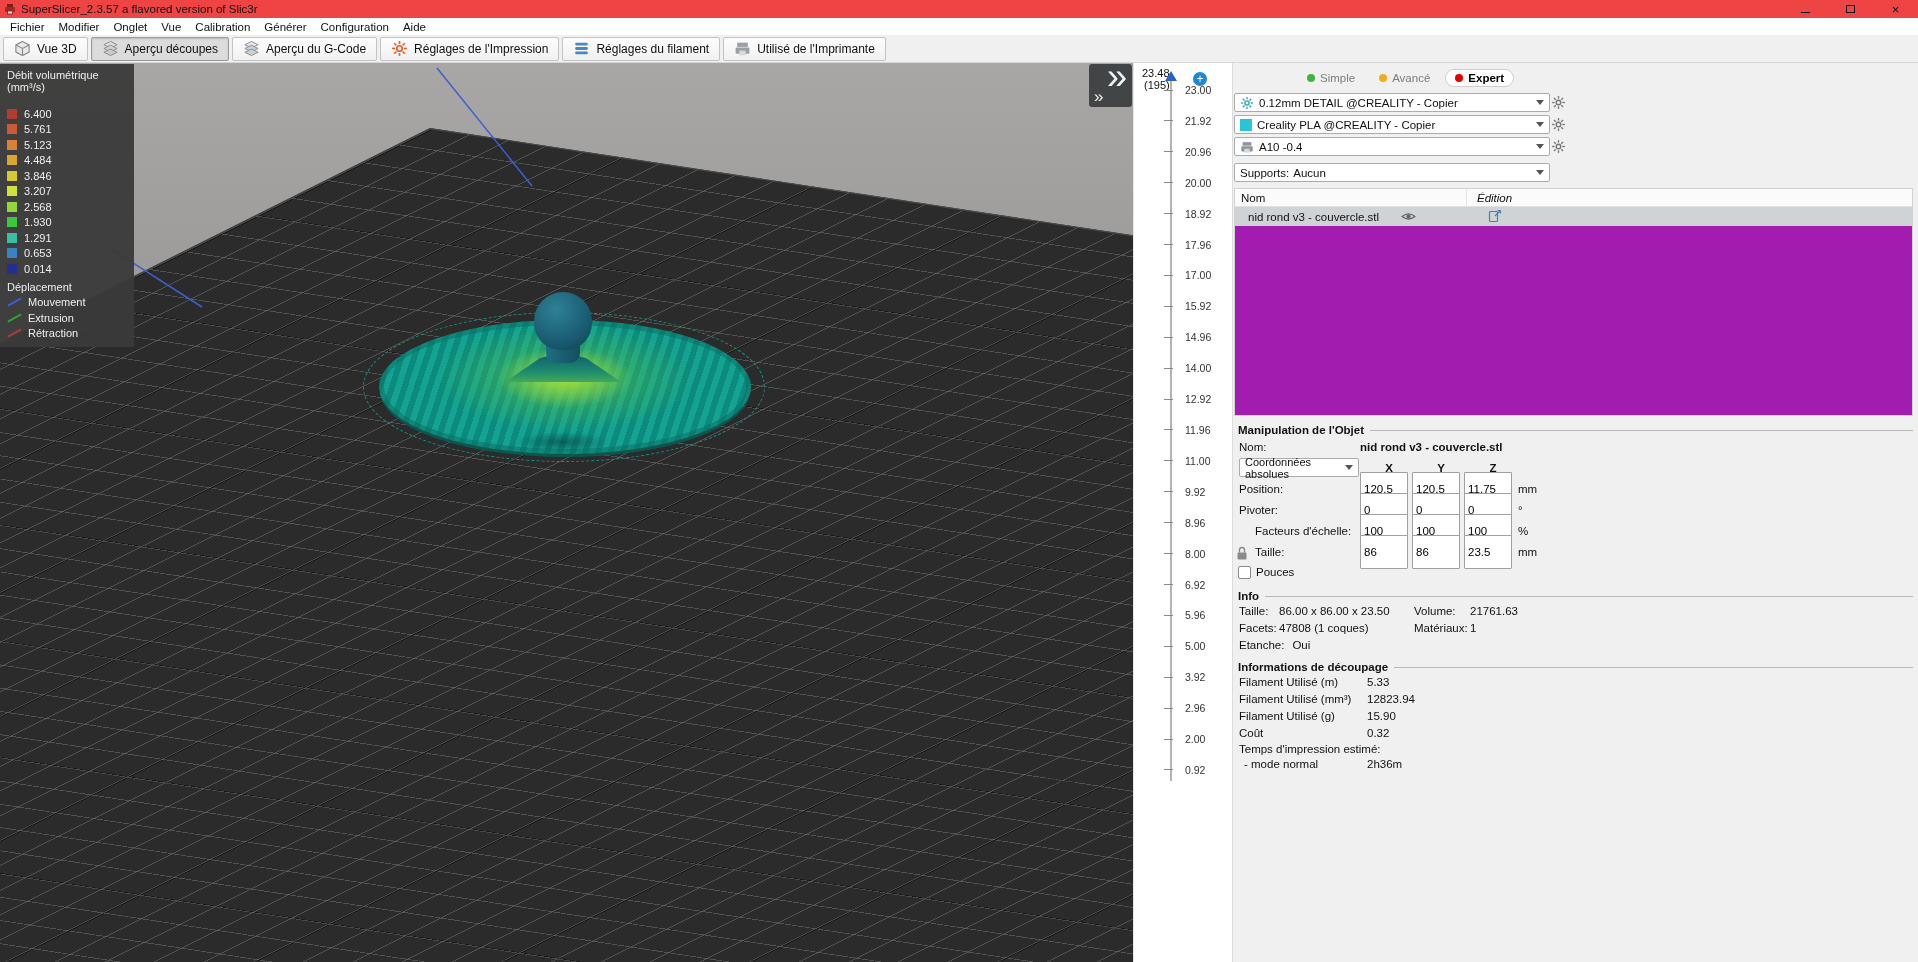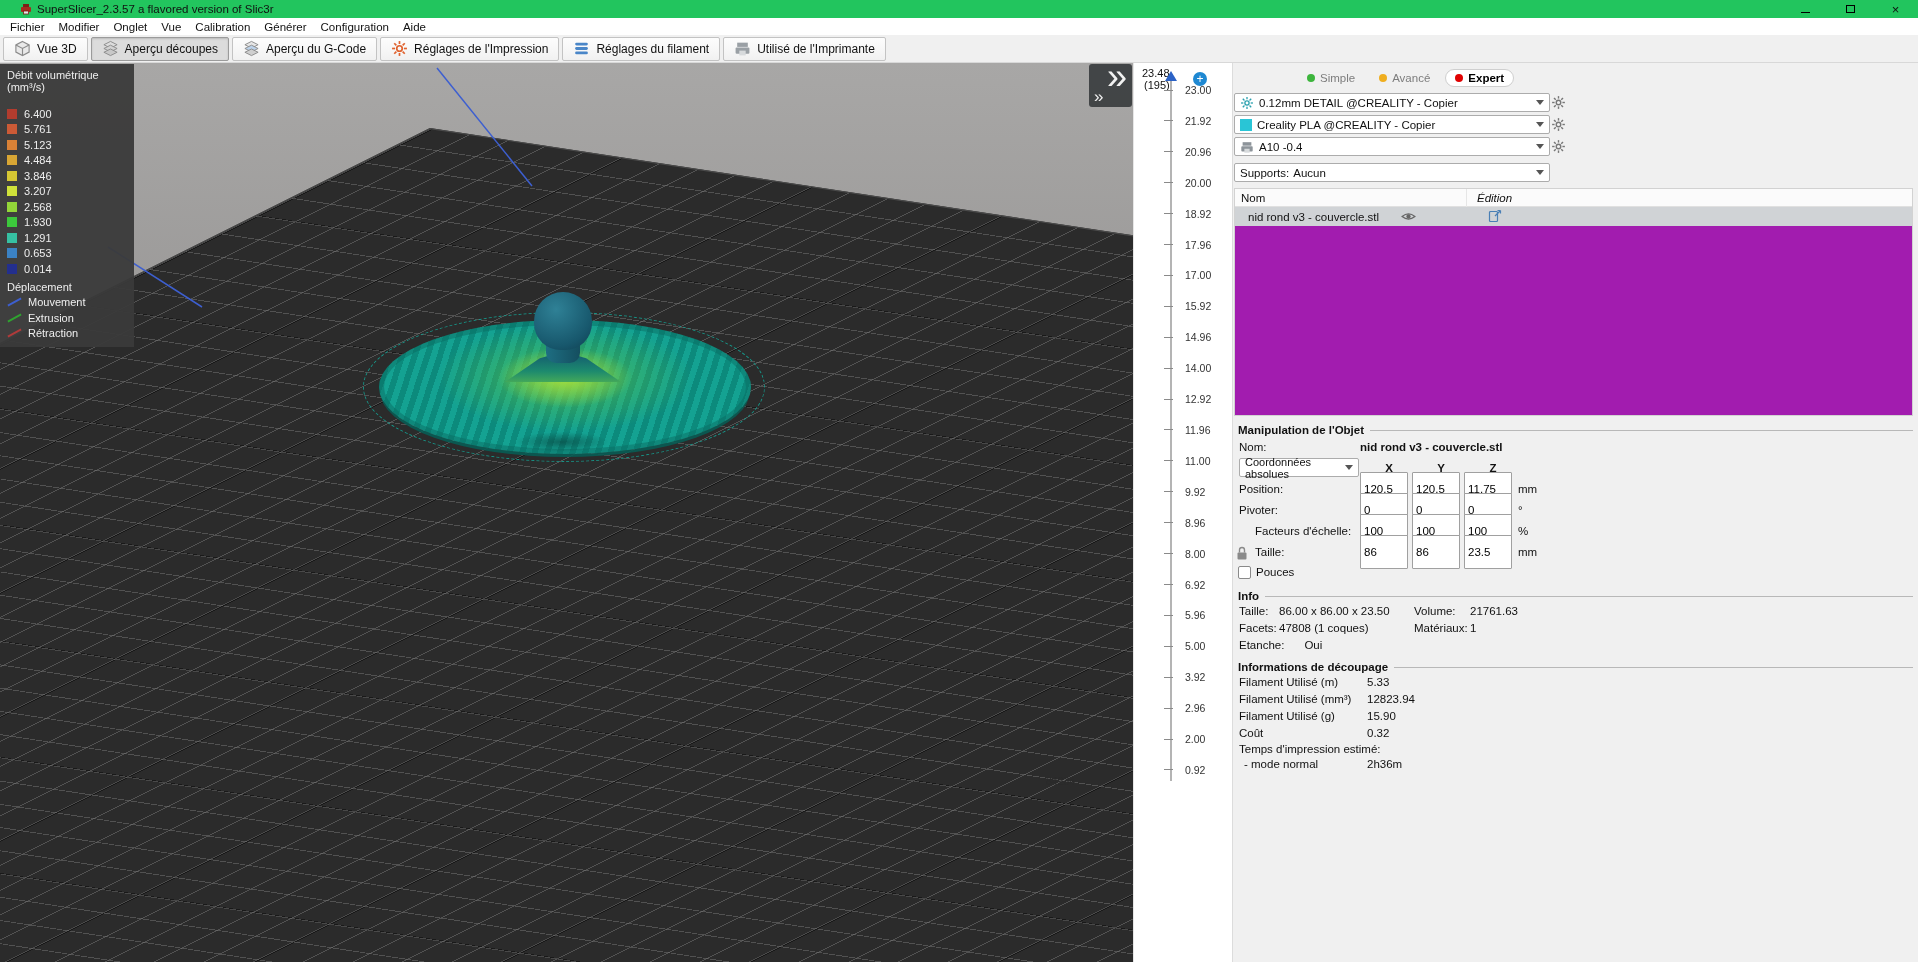--- a/index.html
+++ b/index.html
@@ -2,21 +2,21 @@
 <html><head>
 <meta charset="utf-8">
 <style>
   * { margin:0; padding:0; box-sizing:border-box; }
   html,body { width:1918px; height:962px; overflow:hidden; }
   body { font-family:"Liberation Sans","DejaVu Sans",sans-serif; font-size:12px; color:#111; background:#fff; }
 
   .window { width:1918px; height:962px; display:flex; flex-direction:column; background:#fff; }
 
   
-  .titlebar { height:18px; display:flex; align-items:center; background:#22c55e; padding-left:20px; flex:none; }
+  .titlebar { height:18px; display:flex; align-items:center; background:#ef4444; padding-left:4px; flex:none; }
   .app-icon { width:12px; height:12px; margin-right:5px; flex:none; }
   .win-title { font-size:11.5px; }
   .win-btns { margin-left:auto; display:flex; height:18px; }
   .win-btn { width:45px; height:18px; display:flex; align-items:center; justify-content:center; }
   .ic-min { width:9px; height:1px; background:#000; display:block; margin-top:6px; }
   .ic-max { width:9px; height:8px; border:1px solid #000; display:block; position:relative; }
   .ic-close { font-size:13px; line-height:13px; }
 
   
   .menubar { height:17px; display:flex; align-items:center; background:#fff; padding-left:3px; flex:none; }
@@ -632,21 +632,21 @@
           <span class="i-l2">Volume:</span>
           <span>21761.63</span>
         </div>
         <div class="i-row">
           <span class="i-l1">Facets:</span>
           <span class="i-v1">47808 (1 coques)</span>
           <span class="i-l2">Matériaux:</span>
           <span>1</span>
         </div>
         <div class="i-row">
-          <span style="margin-right:20px">Etanche:</span>
+          <span style="margin-right:8px">Etanche:</span>
           <span>Oui</span>
         </div>
       </div>
 
       <div class="group-head">
         <span class="group-title">Informations de découpage</span>
         <span class="group-line"></span>
       </div>
       <div>
         <div class="s-row">

